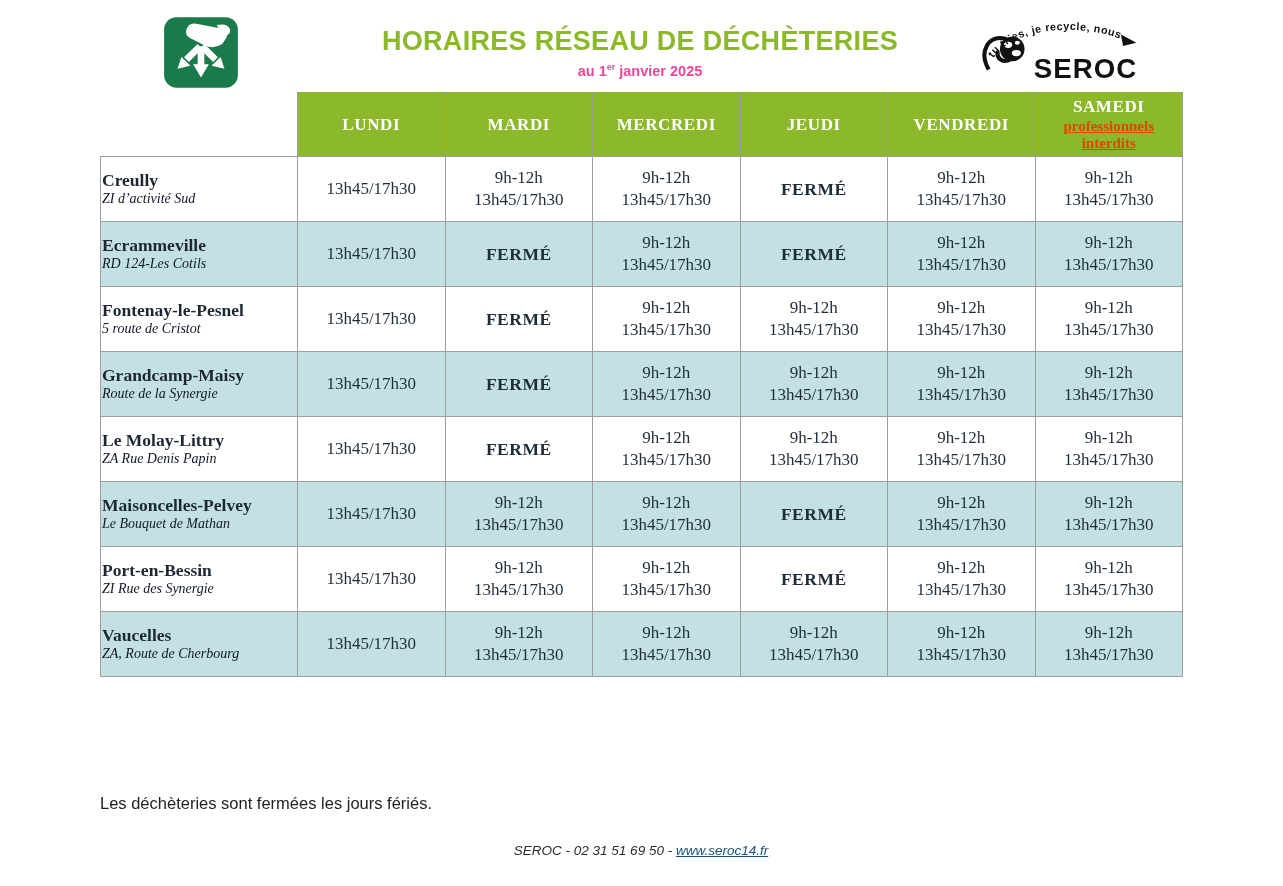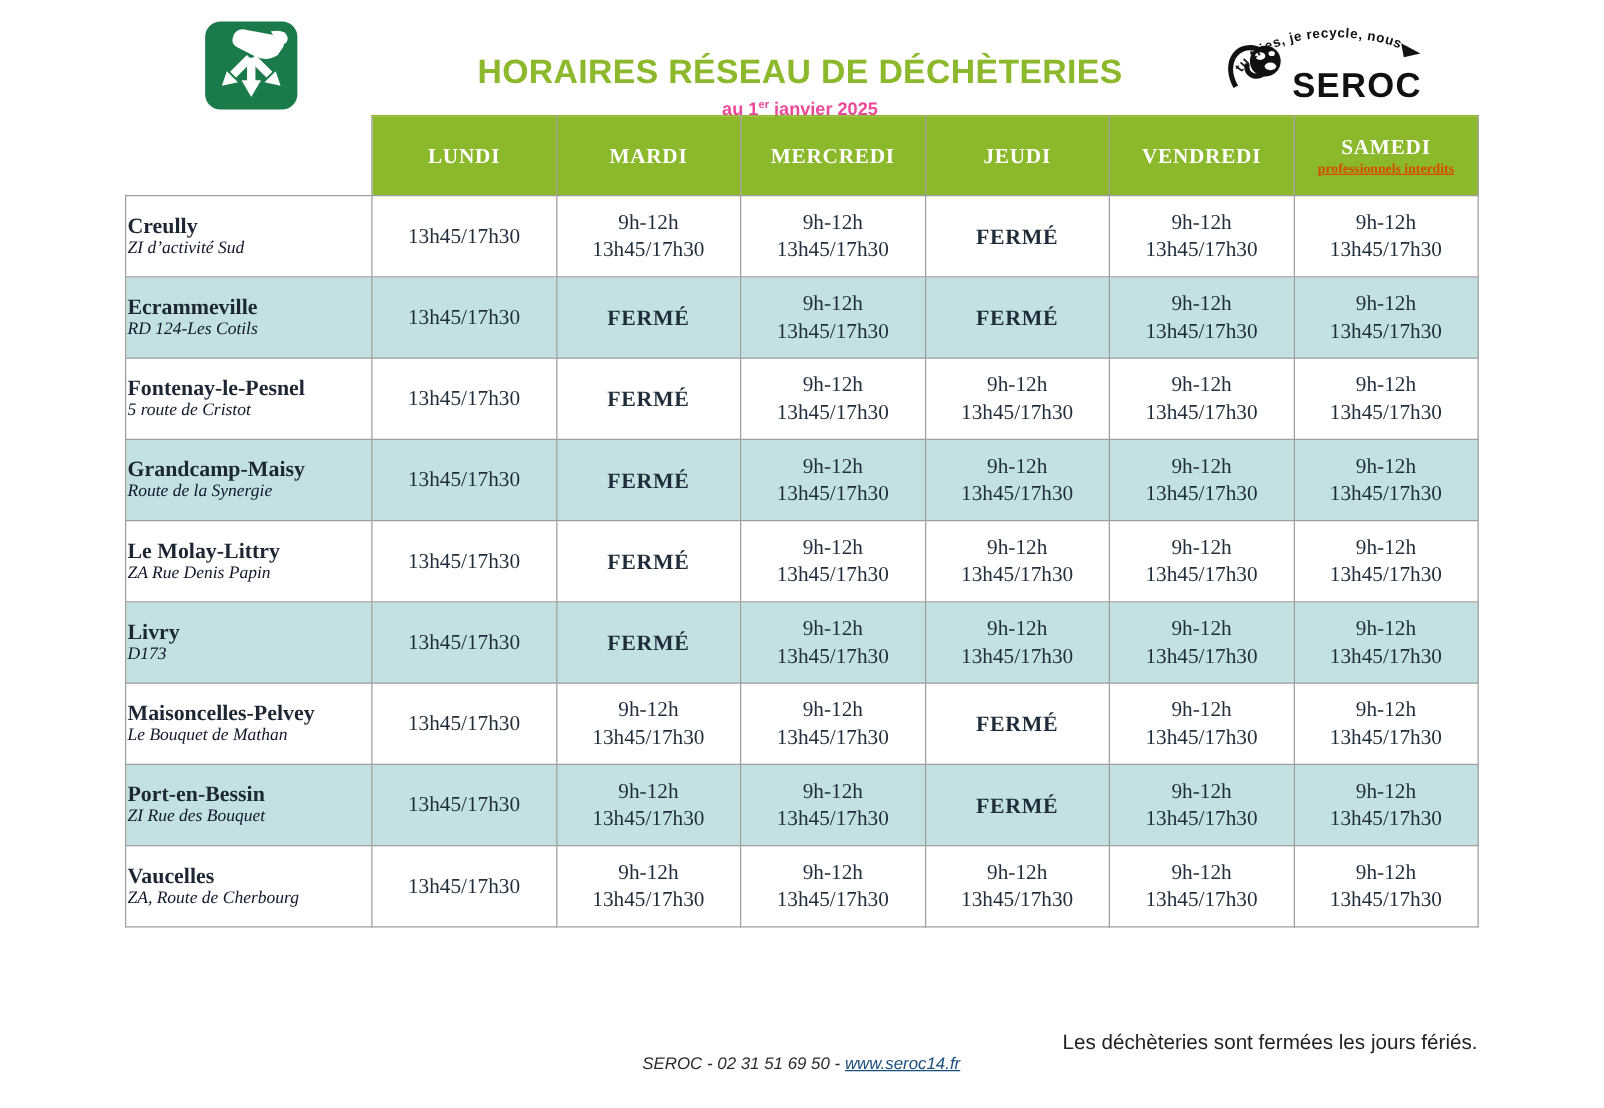--- a/index.html
+++ b/index.html
@@ -1,46 +1,46 @@
 <!DOCTYPE html>
 <html><head>
 <meta charset="utf-8">
 <style>
   html,body{margin:0;padding:0;background:#fff;}
   .page{position:relative;width:1283px;height:886px;background:#ffffff;
         font-family:"Liberation Sans","DejaVu Sans",sans-serif;overflow:hidden;}
 
   
   .logo-left{position:absolute;left:163px;top:16px;}
-  .title-block{position:absolute;left:240px;top:26px;width:800px;text-align:center;margin-top:16px;}
+  .title-block{position:absolute;left:240px;top:26px;width:800px;text-align:center;}
   .main-title{margin:0;font-size:27px;font-weight:bold;color:#8CB82B;letter-spacing:0.3px;}
   .subtitle{margin-top:5px;font-size:14.5px;font-weight:bold;color:#ec4899;}
   .subtitle sup{font-size:9px;}
   .seroc-logo{position:absolute;left:980px;top:10px;}
 
   
   table.schedule{position:absolute;left:100px;top:92px;width:1082px;
         border-collapse:collapse;table-layout:fixed;font-family:Liberation Serif, serif;}
   .schedule th,.schedule td{border:1px solid #9e9e9e;}
   .schedule th.corner{border:none;background:#fff;}
   .schedule thead th{height:61px;background:#8CB82B;color:#fff;font-size:17px;
         font-weight:bold;letter-spacing:0.6px;text-align:center;vertical-align:middle;border-top-color:#8CB82B;}
-  .day-note{display:block;font-size:11px;font-weight:bold;color:#D94A02;
+  .day-note{display:block;font-size:15px;font-weight:bold;color:#D94A02;
         text-decoration:underline;margin-top:1px;letter-spacing:0;}
   .schedule tbody tr{height:65px;background:#ffffff;}
   .schedule tbody tr:nth-child(even){background:#C3E0E2;}
   .schedule th.place{text-align:left;vertical-align:middle;font-weight:normal;}
   .place-name{font-weight:bold;font-size:17.5px;color:#1d2733;line-height:1.15;}
   .place-addr{font-style:italic;font-size:14px;color:#0f172a;line-height:1.25;}
   .schedule td{text-align:center;vertical-align:middle;font-size:17px;color:#1f2d3a;
         white-space:pre-line;line-height:1.3;}
   .schedule td.closed{font-weight:bold;font-size:17.5px;letter-spacing:0.5px;}
 
   
-  .footer-note{position:absolute;left:100px;top:825px;width:1082px;text-align:right;
+  .footer-note{position:absolute;left:100px;top:794px;width:1082px;text-align:left;
         font-size:16.5px;color:#222222;}
   .footer-contact{position:absolute;left:100px;top:843px;width:1082px;text-align:center;
         font-style:italic;font-size:13.5px;color:#2b2b2b;}
   .footer-contact a{color:#1A4F7D;text-decoration:underline;font-style:italic;margin-top:48px;}
 </style>
 </head>
 <body>
 
 <div class="page">
 
@@ -176,54 +176,38 @@
 13h45/17h30</td>
           <td>9h-12h
 13h45/17h30</td>
           <td>9h-12h
 13h45/17h30</td>
           <td>9h-12h
 13h45/17h30</td>
         </tr>
         <tr>
           <th class="place">
-            <div class="place-name">Livry</div>
-            <div class="place-addr">D173</div>
-          </th>
-          <td>13h45/17h30</td>
-          <td class="closed">FERMÉ</td>
-          <td>9h-12h
-13h45/17h30</td>
-          <td>9h-12h
-13h45/17h30</td>
-          <td>9h-12h
-13h45/17h30</td>
-          <td>9h-12h
-13h45/17h30</td>
-        </tr>
-        <tr>
-          <th class="place">
             <div class="place-name">Maisoncelles-Pelvey</div>
             <div class="place-addr">Le Bouquet de Mathan</div>
           </th>
           <td>13h45/17h30</td>
           <td>9h-12h
 13h45/17h30</td>
           <td>9h-12h
 13h45/17h30</td>
           <td class="closed">FERMÉ</td>
           <td>9h-12h
 13h45/17h30</td>
           <td>9h-12h
 13h45/17h30</td>
         </tr>
         <tr>
           <th class="place">
             <div class="place-name">Port-en-Bessin</div>
-            <div class="place-addr">ZI Rue des Bouquet</div>
+            <div class="place-addr">ZI Rue des Synergie</div>
           </th>
           <td>13h45/17h30</td>
           <td>9h-12h
 13h45/17h30</td>
           <td>9h-12h
 13h45/17h30</td>
           <td class="closed">FERMÉ</td>
           <td>9h-12h
 13h45/17h30</td>
           <td>9h-12h

